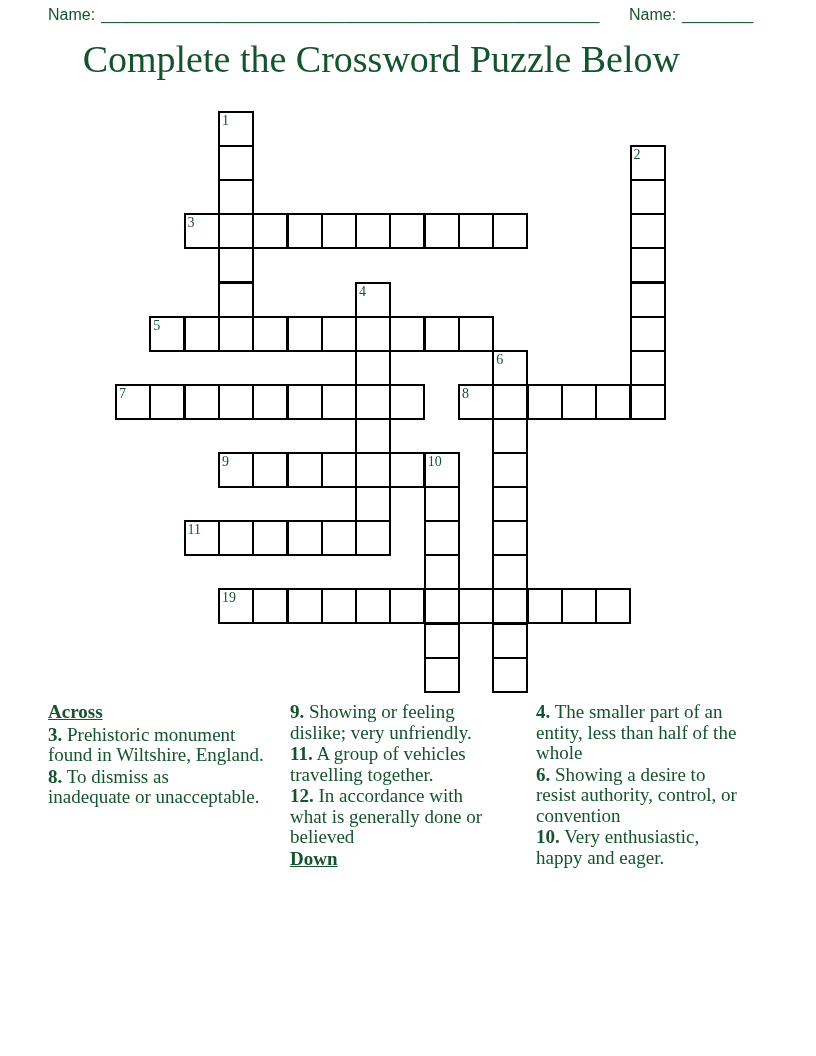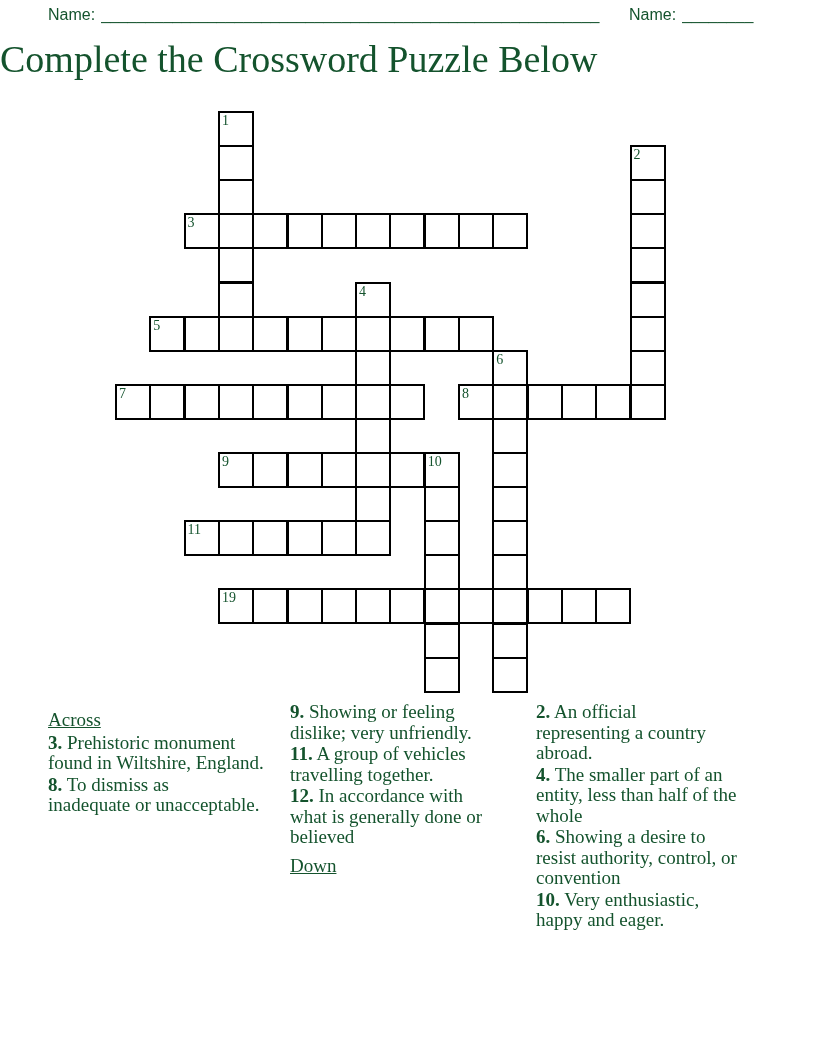--- a/index.html
+++ b/index.html
@@ -6,37 +6,37 @@
   .page{position:relative;width:816px;height:1056px;background:#fff;overflow:hidden;color:#14532d;}
 
   
   .hdr-left{position:absolute;top:5px;left:48px;font-family:"Liberation Sans",sans-serif;
             font-size:16px;line-height:20px;white-space:nowrap;}
   .hdr-date{position:absolute;top:5px;left:629px;font-family:"Liberation Sans",sans-serif;
             font-size:16px;line-height:20px;white-space:nowrap;}
   .fill-line{margin-left:6px;letter-spacing:0;}
 
   
-  .title{position:absolute;top:39px;left:0;width:680px;text-align:left;
+  .title{position:absolute;top:39px;left:0;width:680px;text-align:right;
          font-family:"Liberation Serif",serif;font-size:38px;line-height:40px;font-weight:400;}
 
   
   .grid{position:absolute;left:0;top:0;width:816px;height:700px;}
   .cell{position:absolute;width:36px;height:36px;box-sizing:border-box;
         border:2px solid #000;background:#fff;}
   .cellnum{position:absolute;top:0px;left:2px;font-family:"Liberation Serif",serif;
            font-size:14px;line-height:15px;}
 
   
   .clue-col{position:absolute;top:702px;font-family:"Liberation Serif",serif;
             font-size:19px;line-height:20.5px;}
   .col-1{left:48px;width:237px;}
   .col-2{left:290px;width:236px;}
   .col-3{left:536px;width:228px;}
-  .clue-header{font-weight:normal;text-decoration:underline;margin:8px 0 2px 0;}
+  .clue-header{font-weight:bold;text-decoration:underline;margin:0 0 2px 0;}
   .clue{margin:0 0 1px 0;}
   .clue-num{font-weight:bold;}
   .clue-text{white-space:pre-line;}
 </style>
 </head>
 <body>
 
 <div class="page">
 
   <div class="hdr-left"><span>Name:</span><span class="fill-line">________________________________________________________</span></div>
@@ -173,23 +173,20 @@
         <p class="clue"><b class="clue-num">9.</b> <span class="clue-text">Showing or feeling
 dislike; very unfriendly.</span></p>
         <p class="clue"><b class="clue-num">11.</b> <span class="clue-text">A group of vehicles
 travelling together.</span></p>
         <p class="clue"><b class="clue-num">12.</b> <span class="clue-text">In accordance with
 what is generally done or
 believed</span></p>
         <div class="clue-header">Down</div>
       </div>
     <div class="clue-col col-3">
-        <p class="clue"><b class="clue-num">2.</b> <span class="clue-text">An official
-representing a country
-abroad.</span></p>
         <p class="clue"><b class="clue-num">4.</b> <span class="clue-text">The smaller part of an
 entity, less than half of the
 whole</span></p>
         <p class="clue"><b class="clue-num">6.</b> <span class="clue-text">Showing a desire to
 resist authority, control, or
 convention</span></p>
         <p class="clue"><b class="clue-num">10.</b> <span class="clue-text">Very enthusiastic,
 happy and eager.</span></p>
       </div>
   </div>

